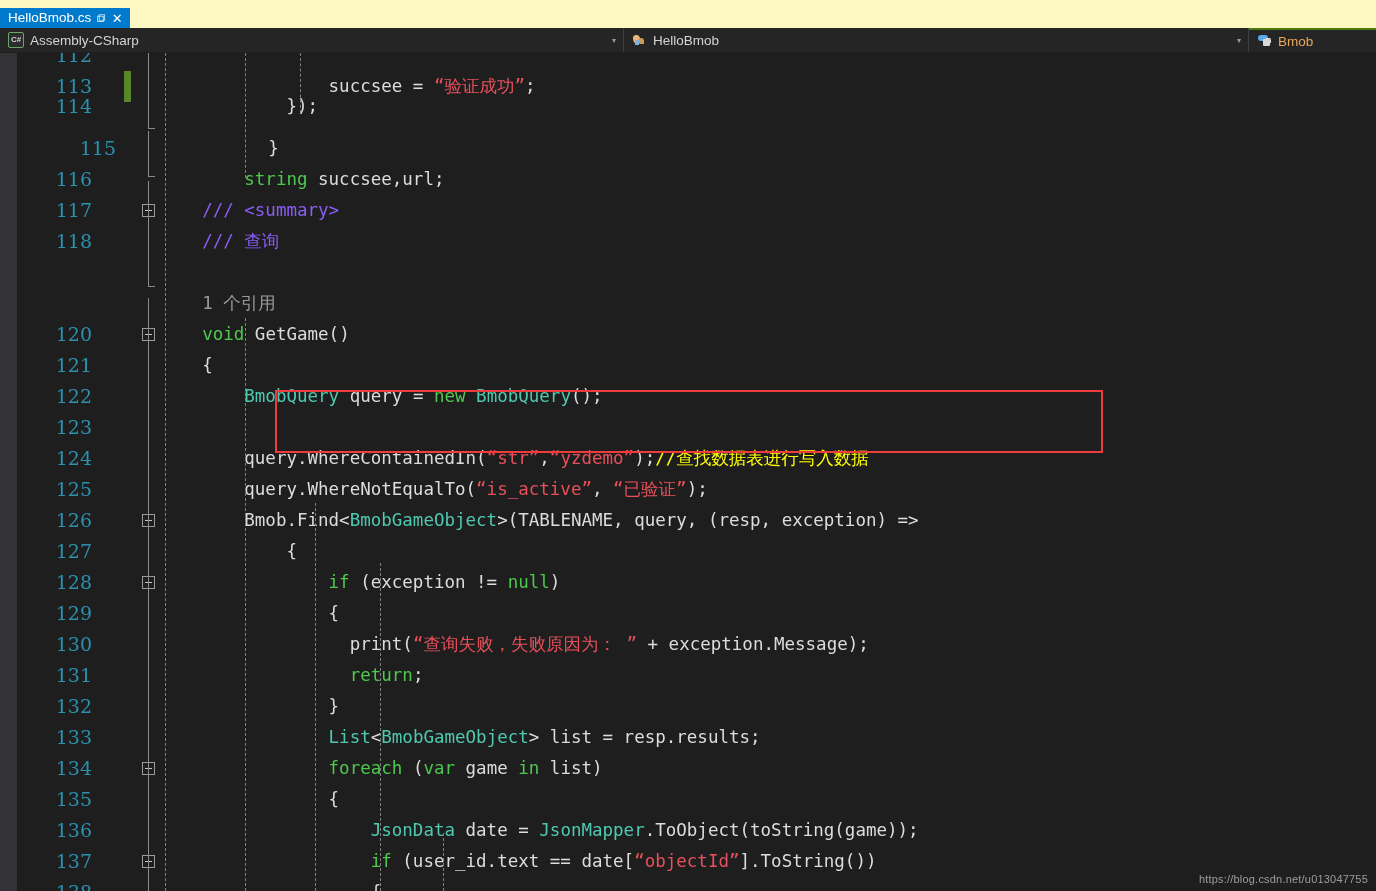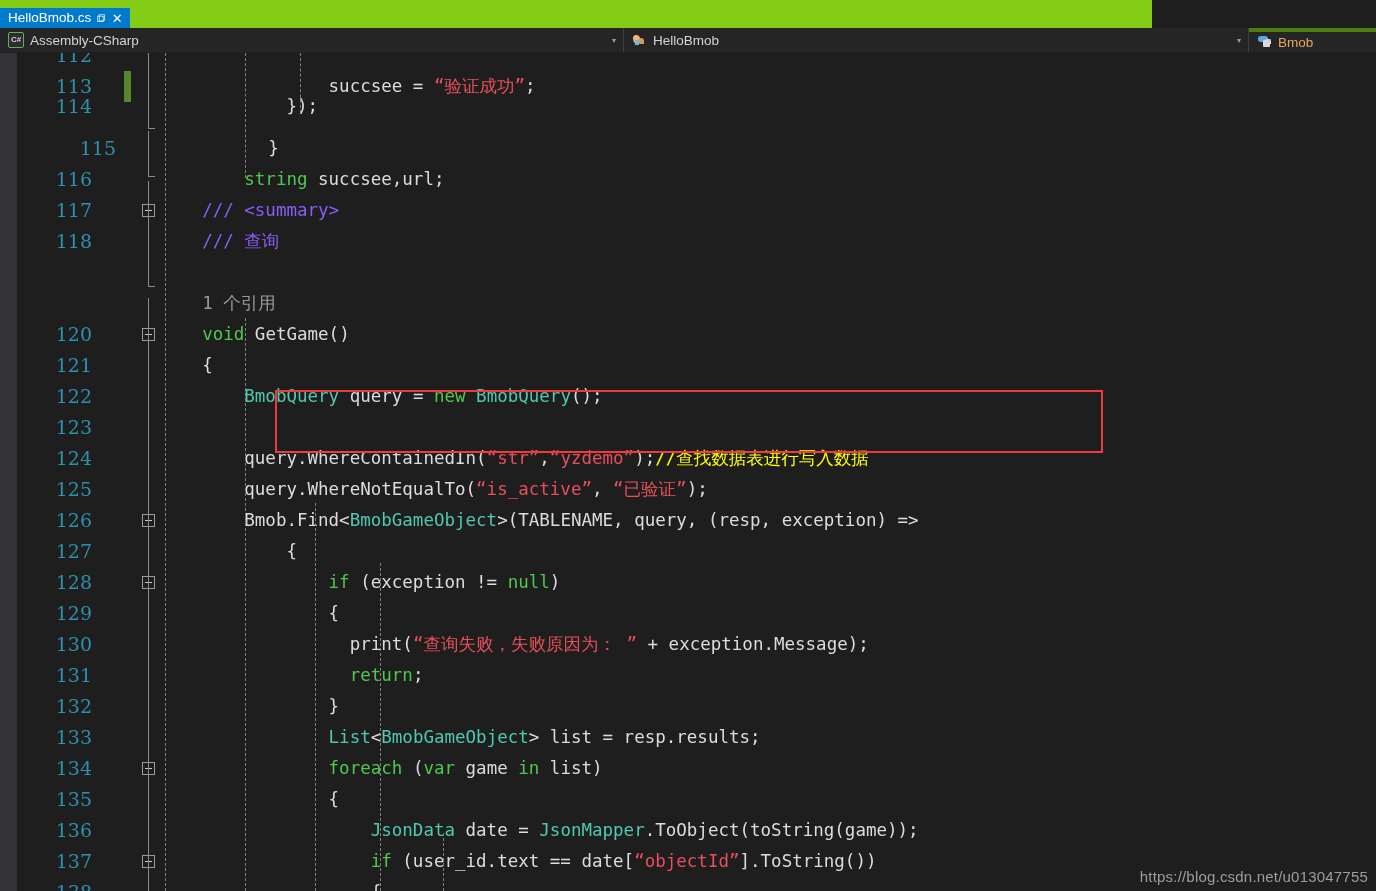--- a/index.html
+++ b/index.html
@@ -6,22 +6,22 @@
   body{
     width:1376px;height:891px;
     background:#1e1e1e;
     font-family:"DejaVu Sans Mono","Liberation Mono",monospace;
     overflow:hidden;
   }
   .app{position:relative;width:1376px;height:891px;background:#1e1e1e;}
 
   
   .tabstrip{
-    position:absolute;left:0;top:0;width:1152px;height:28px;
-    background:#84cc16;
+    position:absolute;left:0;top:0;width:1376px;height:28px;
+    background:#fef9c3;
   }
   .tab{
     position:absolute;left:0;top:8px;height:20px;
     display:flex;align-items:center;gap:6px;
     background:#007acc;color:#ffffff;
     padding:0 7px 0 8px;
     font-family:"Liberation Sans",sans-serif;font-size:13.5px;
     white-space:nowrap;
   }
   .tab-title{line-height:20px;}
@@ -38,21 +38,21 @@
   .nav-combo{
     position:relative;display:flex;align-items:center;
     height:24px;box-sizing:border-box;
     border-right:1px solid #3f3f46;
     color:#d4d4d4;font-family:"Liberation Sans",sans-serif;font-size:13.5px;
   }
   .nav-combo.one{width:624px;padding-left:8px;}
   .nav-combo.two{width:625px;padding-left:8px;}
   .nav-combo.three{width:127px;padding-left:8px;border-right:none;
                    background:#252526;}
-  .nav-combo.three.sel{border-top:4px solid #4d7c0f;}
+  .nav-combo.three.sel{border-top:2px solid #4d7c0f;}
   .nav-text{margin-left:6px;white-space:nowrap;overflow:hidden;}
   .nav-text.orange{color:#e8a55c;}
   .nav-arrow{
     position:absolute;right:7px;top:0;height:24px;
     display:flex;align-items:center;color:#9a9a9a;font-size:8px;
   }
   .ico-cs{
     width:14px;height:14px;border:1px solid #68a868;border-radius:2px;
     background:#2d2d30;color:#d4d4d4;
     font-family:"Liberation Sans",sans-serif;font-size:8px;font-weight:bold;
@@ -121,21 +121,21 @@
 
   
   .guide{position:absolute;width:0;border-left:1px dashed #808080;}
 
   
   .redbox{position:absolute;border:2px solid #ef3b3b;box-sizing:border-box;}
 
   
   .watermark{
     position:absolute;right:8px;bottom:6px;
-    color:#9d9d9d;font-size:15px;
+    color:#9d9d9d;font-size:11px;
     font-family:"Liberation Sans",sans-serif;
     letter-spacing:.2px;
   }
 </style>
 </head>
 <body>
 
 <div class="app">
 
   <div class="tabstrip">

